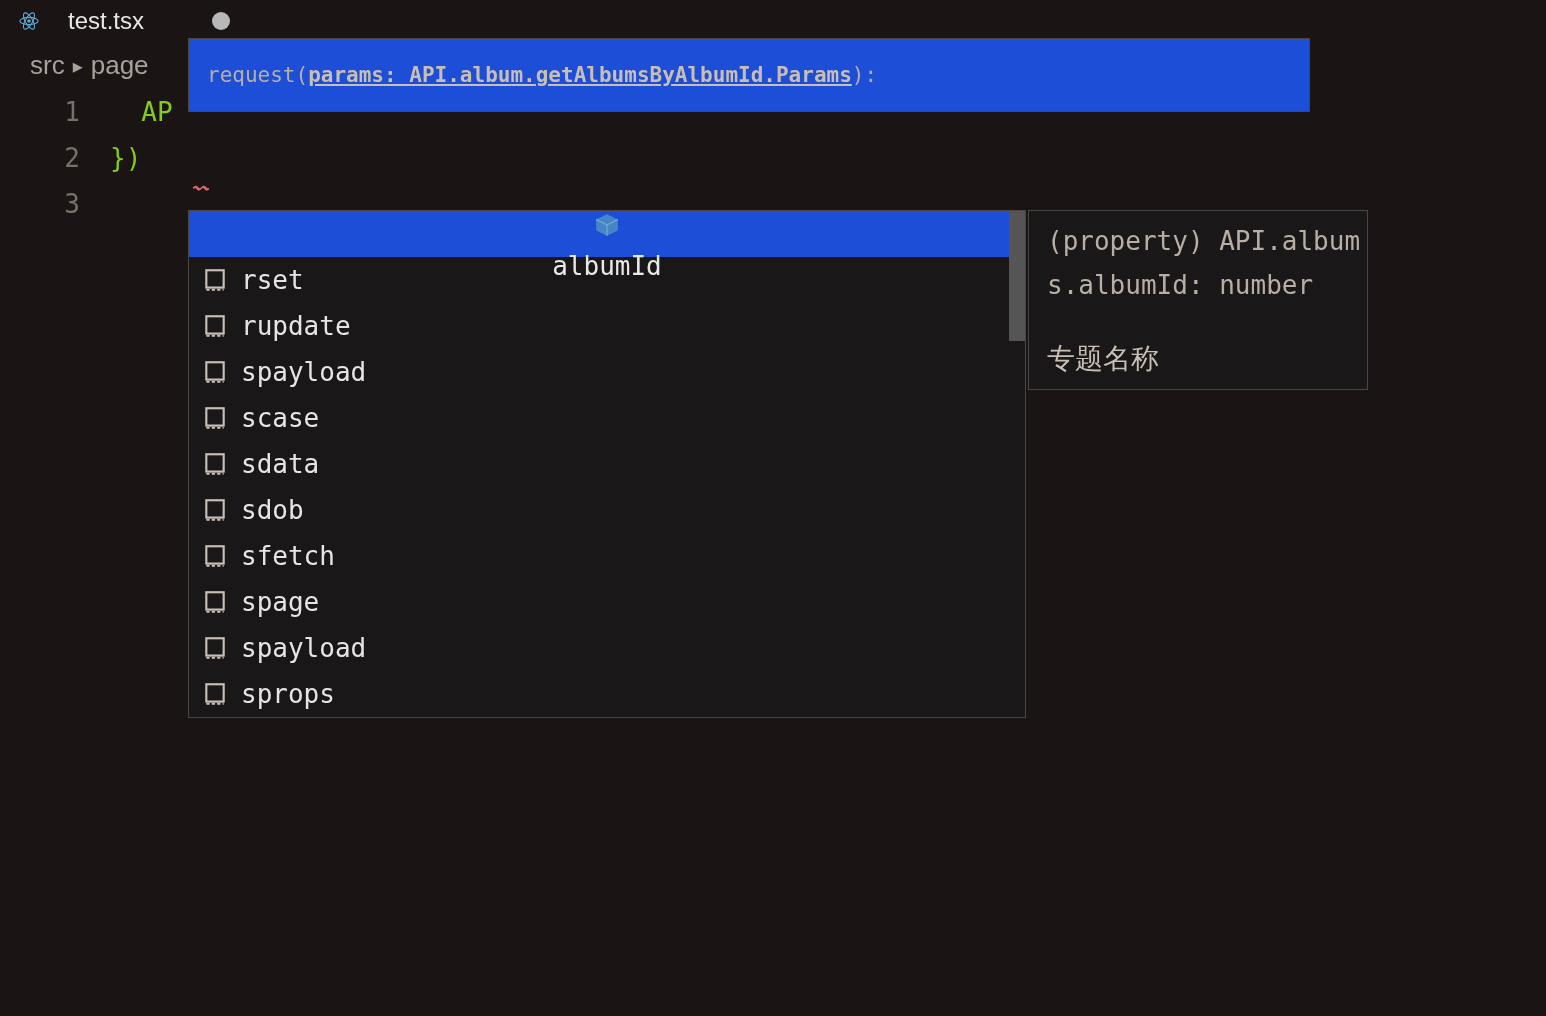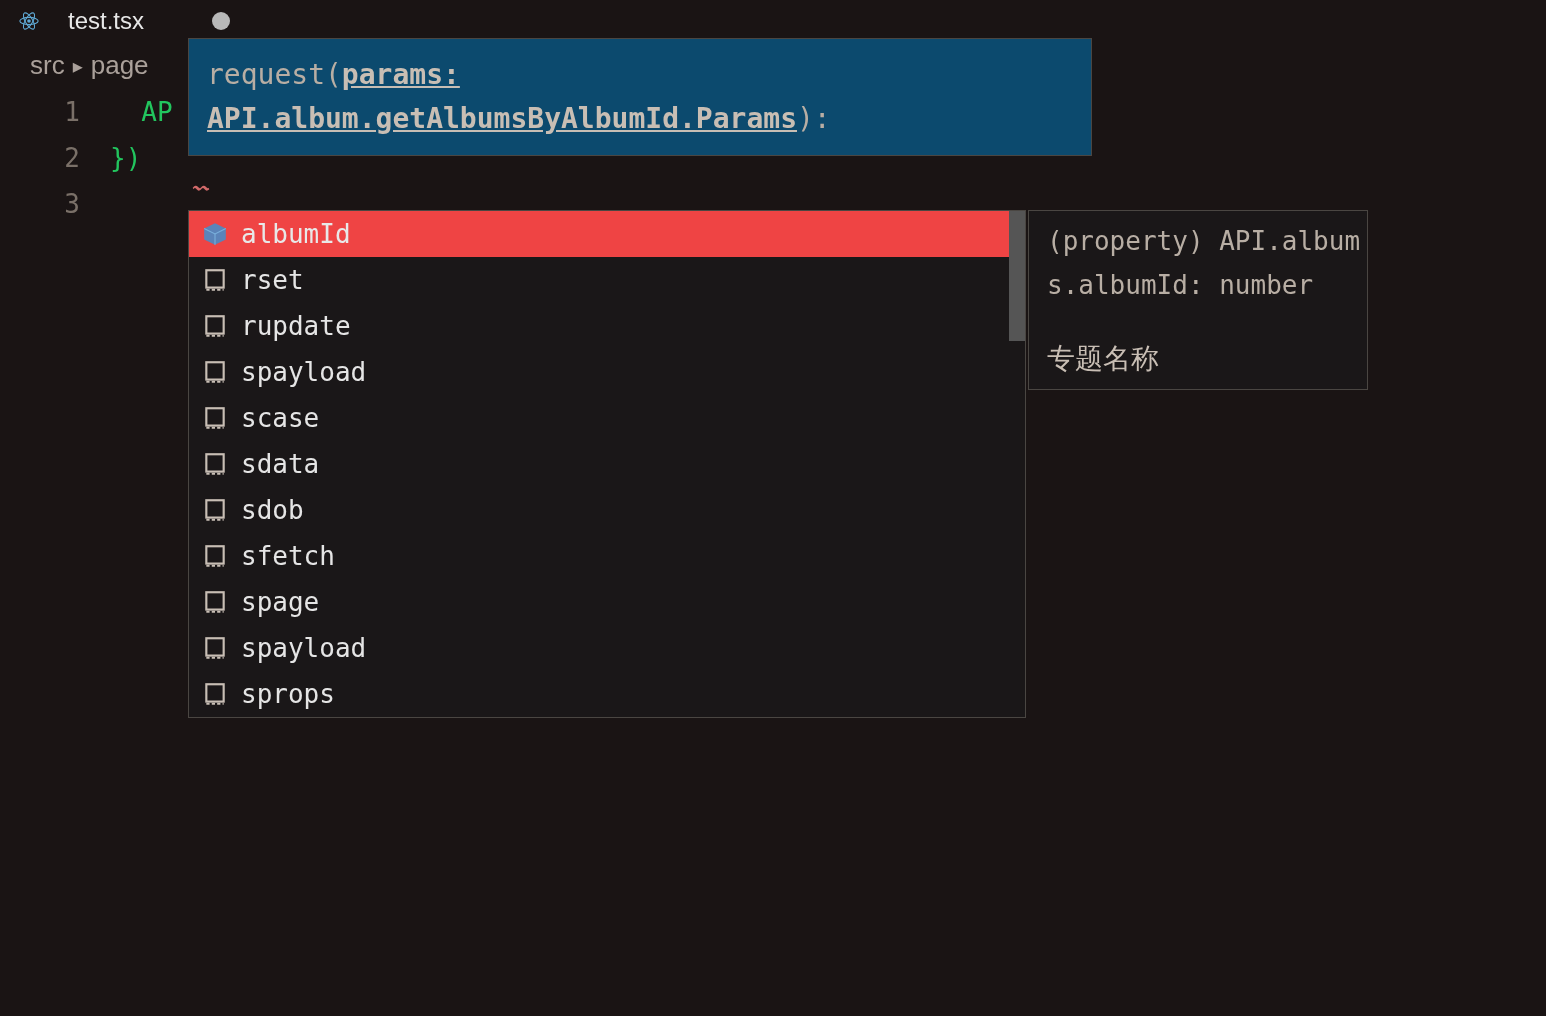--- a/index.html
+++ b/index.html
@@ -85,40 +85,40 @@
     }
     .code-area {
       flex: 1;
       font-size: 26px;
       line-height: 46px;
     }
     .code-line {
       white-space: pre;
     }
     .code-text {
-      color: #22c55e;
+      color: #84cc16;
     }
     .squiggle {
       position: absolute;
       left: 193px;
       top: 76px;
       color: #d16969;
       font-size: 16px;
     }
     
     
     .signature-tooltip {
       position: absolute;
       left: 188px;
       top: 38px;
-      width: 904px;
-      background: #0c4a6e;
+      width: 1122px;
+      background: #1d4ed8;
       border: 1px solid #4a4642;
       padding: 14px 18px;
-      font-size: 28px;
+      font-size: 21px;
       line-height: 44px;
       font-family: 'Menlo', 'Monaco', 'Consolas', monospace;
       color: #b8aea4;
       z-index: 10;
     }
     .sig-bold {
       font-weight: bold;
       text-decoration: underline;
       color: #c8beb4;
     }
@@ -140,22 +140,23 @@
       display: flex;
       align-items: center;
       height: 46px;
       padding: 0 12px;
       gap: 12px;
       font-size: 26px;
       color: #e5e5e5;
       font-family: 'Menlo', 'Monaco', 'Consolas', monospace;
     }
     .ac-item.selected {
-      background: #ef4444;
+      background: #1d4ed8;
       color: #e8e8e8;
+      flex-direction: column;
     }
     .ac-icon {
       width: 28px;
       height: 28px;
       display: flex;
       align-items: center;
       justify-content: center;
       flex-shrink: 0;
     }
     .ac-scrollbar {

